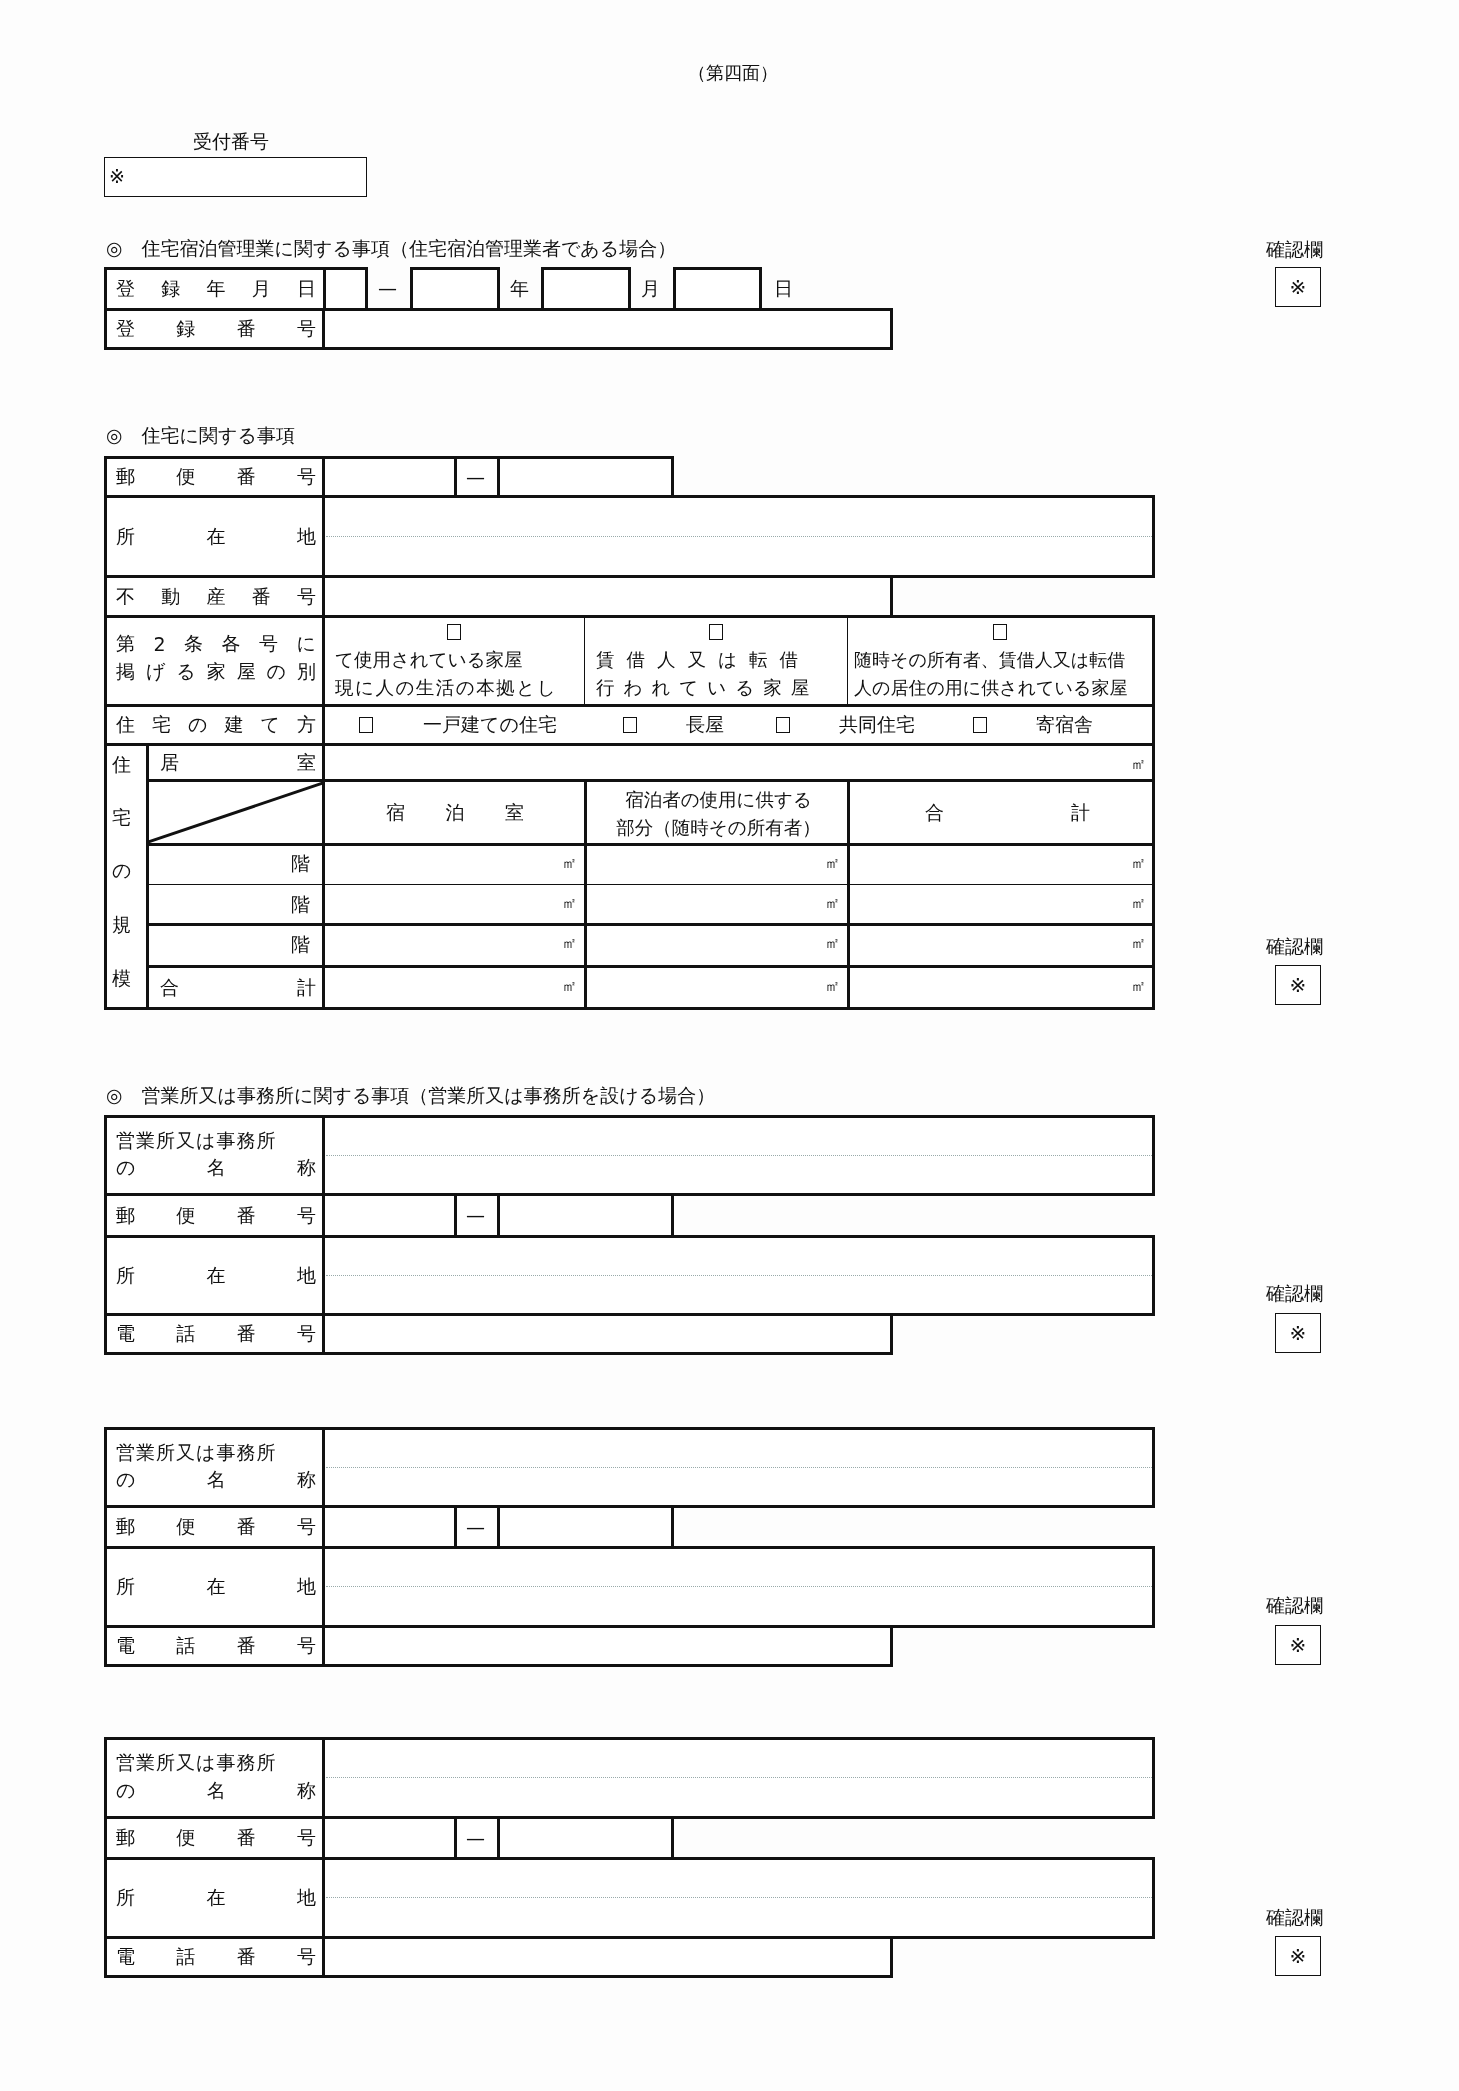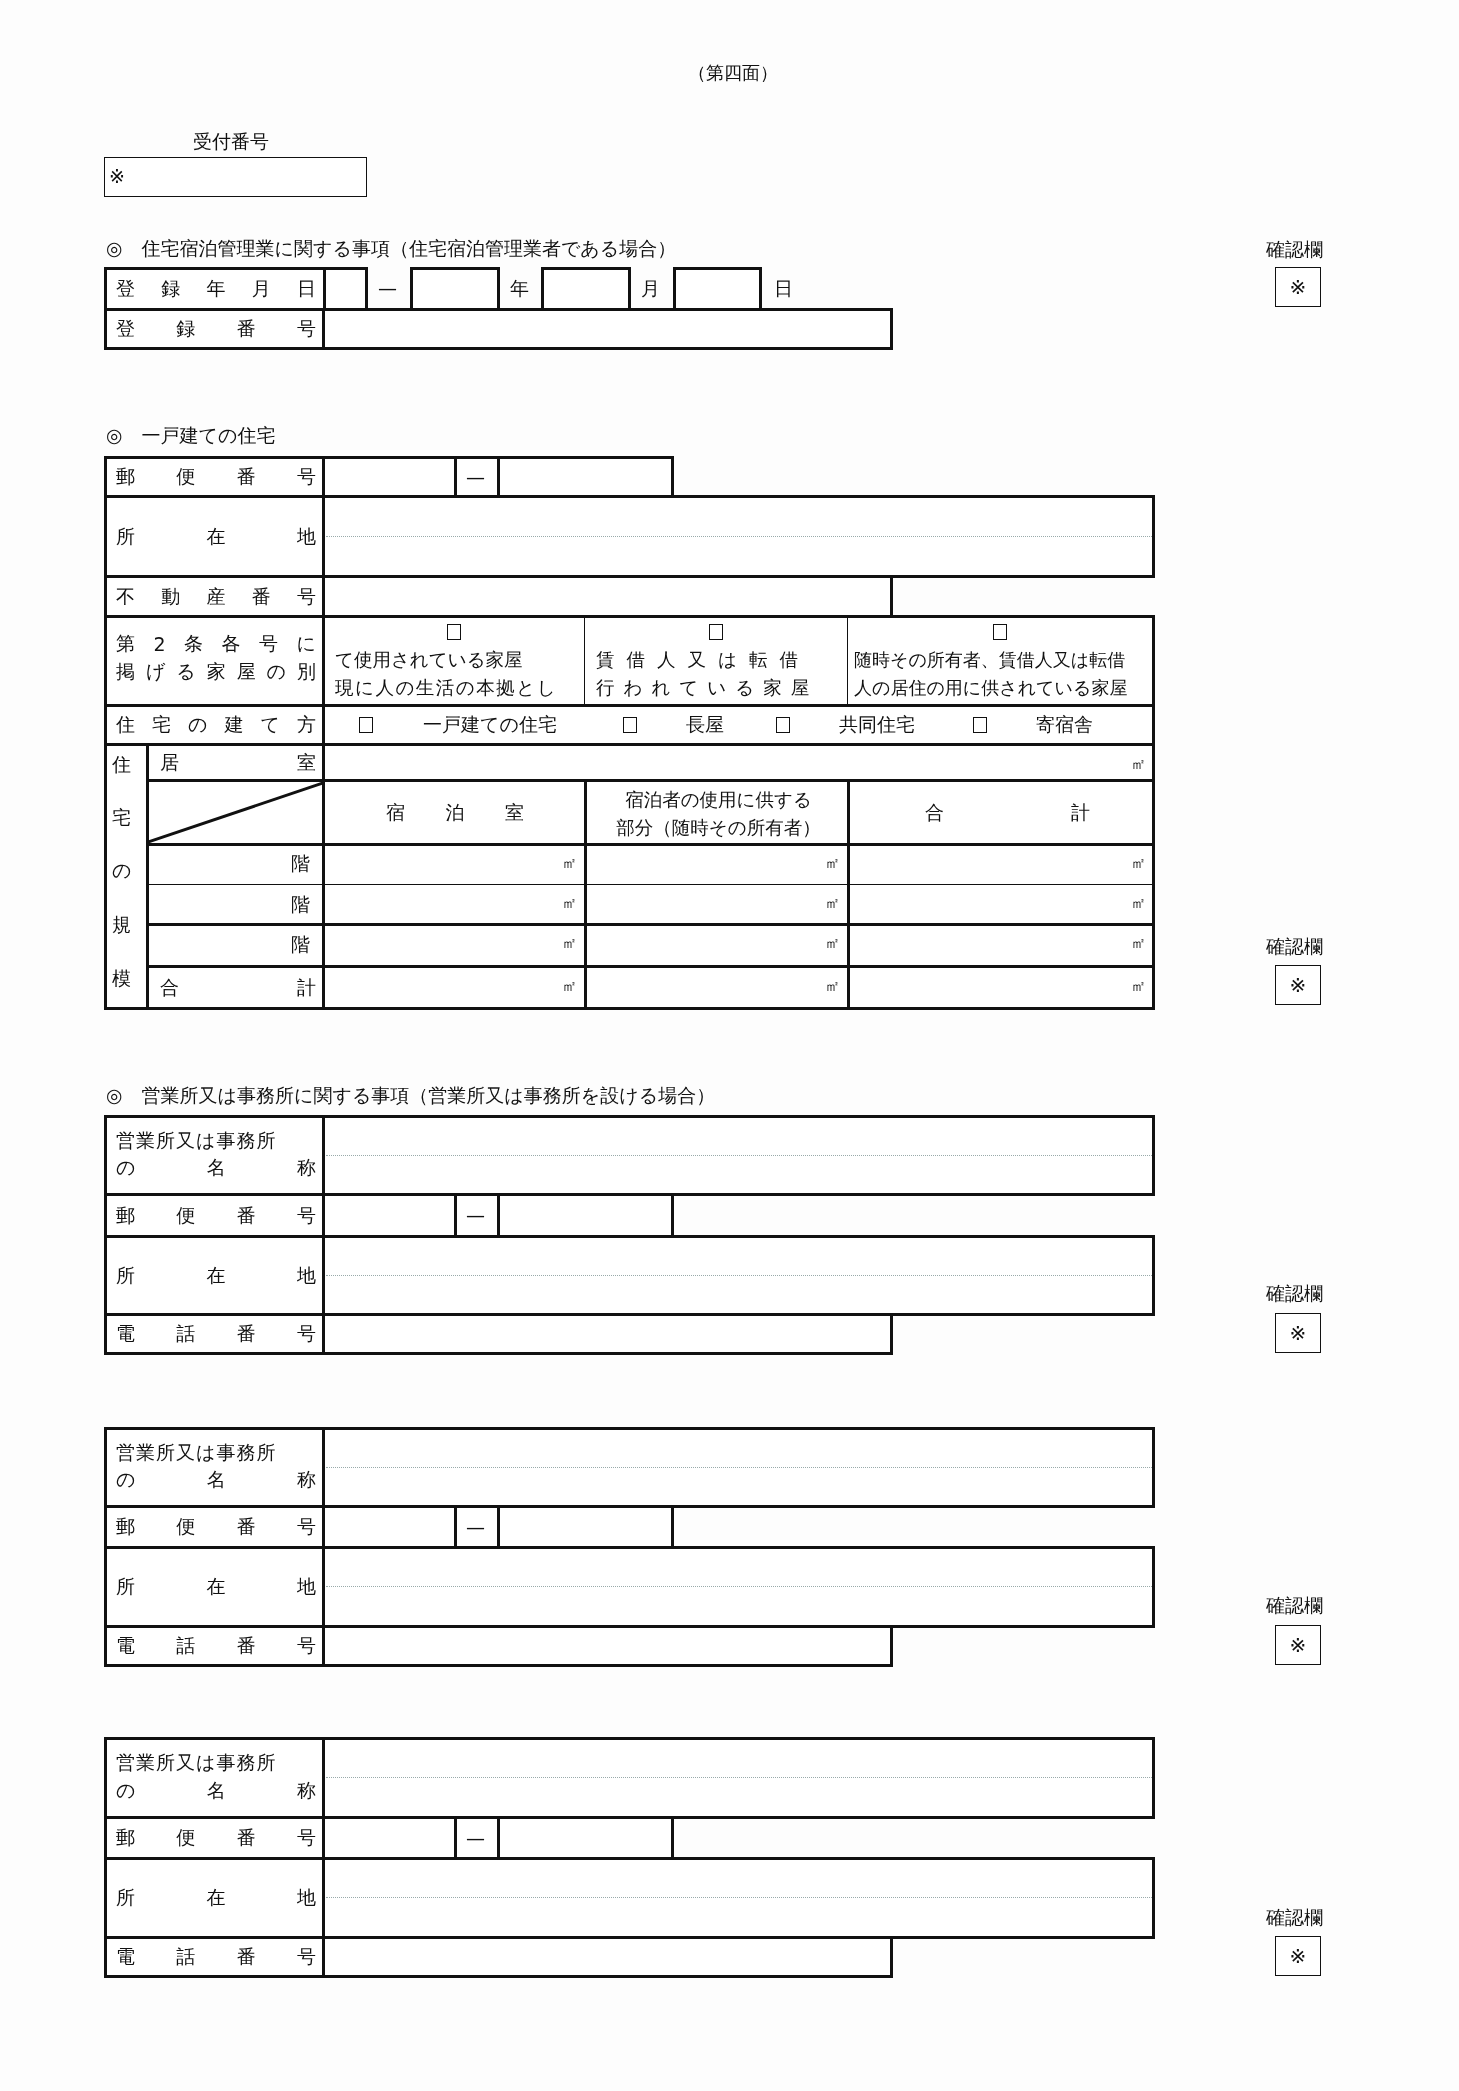--- a/index.html
+++ b/index.html
@@ -62,21 +62,21 @@
     <span>番</span>
     <span>号</span>
 </div>
 <div class="cell" style="left:326px;top:311px;width:564px;height:36px;"></div>
 
 <div class="txt confirm-label" style="left:1266px;top:240px;">確認欄</div>
 <div class="confirm-box" style="left:1275px;top:267px;">
     <span>※</span>
   </div>
 
-<div class="txt" style="left:106px;top:426px;">◎　一戸建ての住宅</div>
+<div class="txt" style="left:106px;top:426px;">◎　住宅に関する事項</div>
 
 <div class="box" style="left:104px;top:456px;width:570px;height:42px;"></div>
 <div class="vl" style="left:322px;top:456px;height:42px;"></div>
 <div class="vl" style="left:454px;top:456px;height:42px;"></div>
 <div class="vl" style="left:497px;top:456px;height:42px;"></div>
 <div class="lbl" style="left:104px;top:456px;width:222px;height:42px;">
   <span>郵</span>
     <span>便</span>
     <span>番</span>
     <span>号</span>

